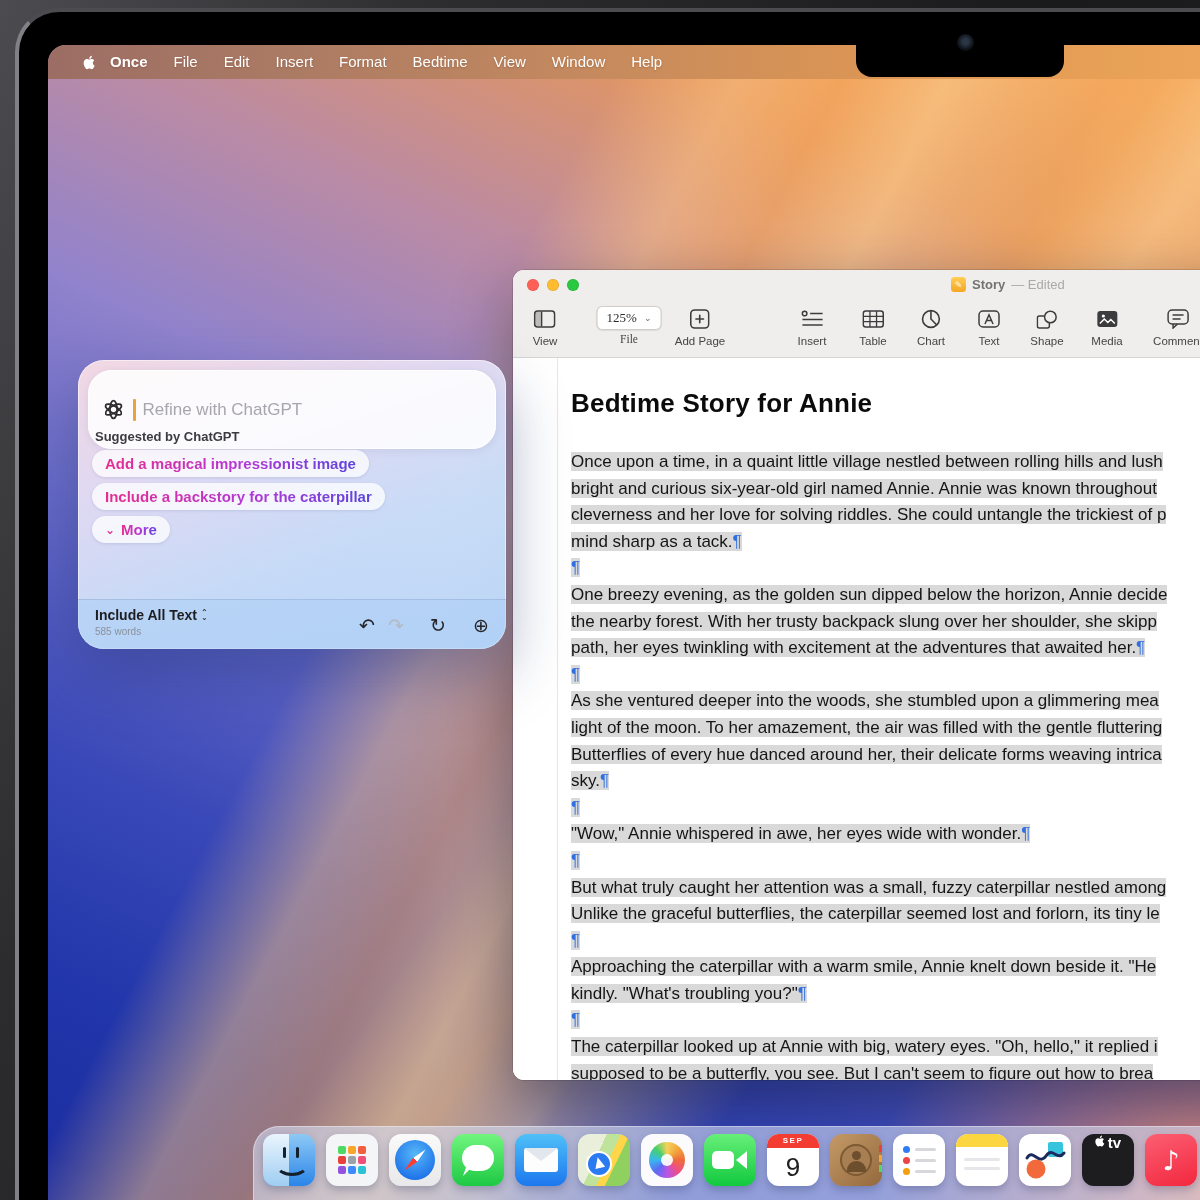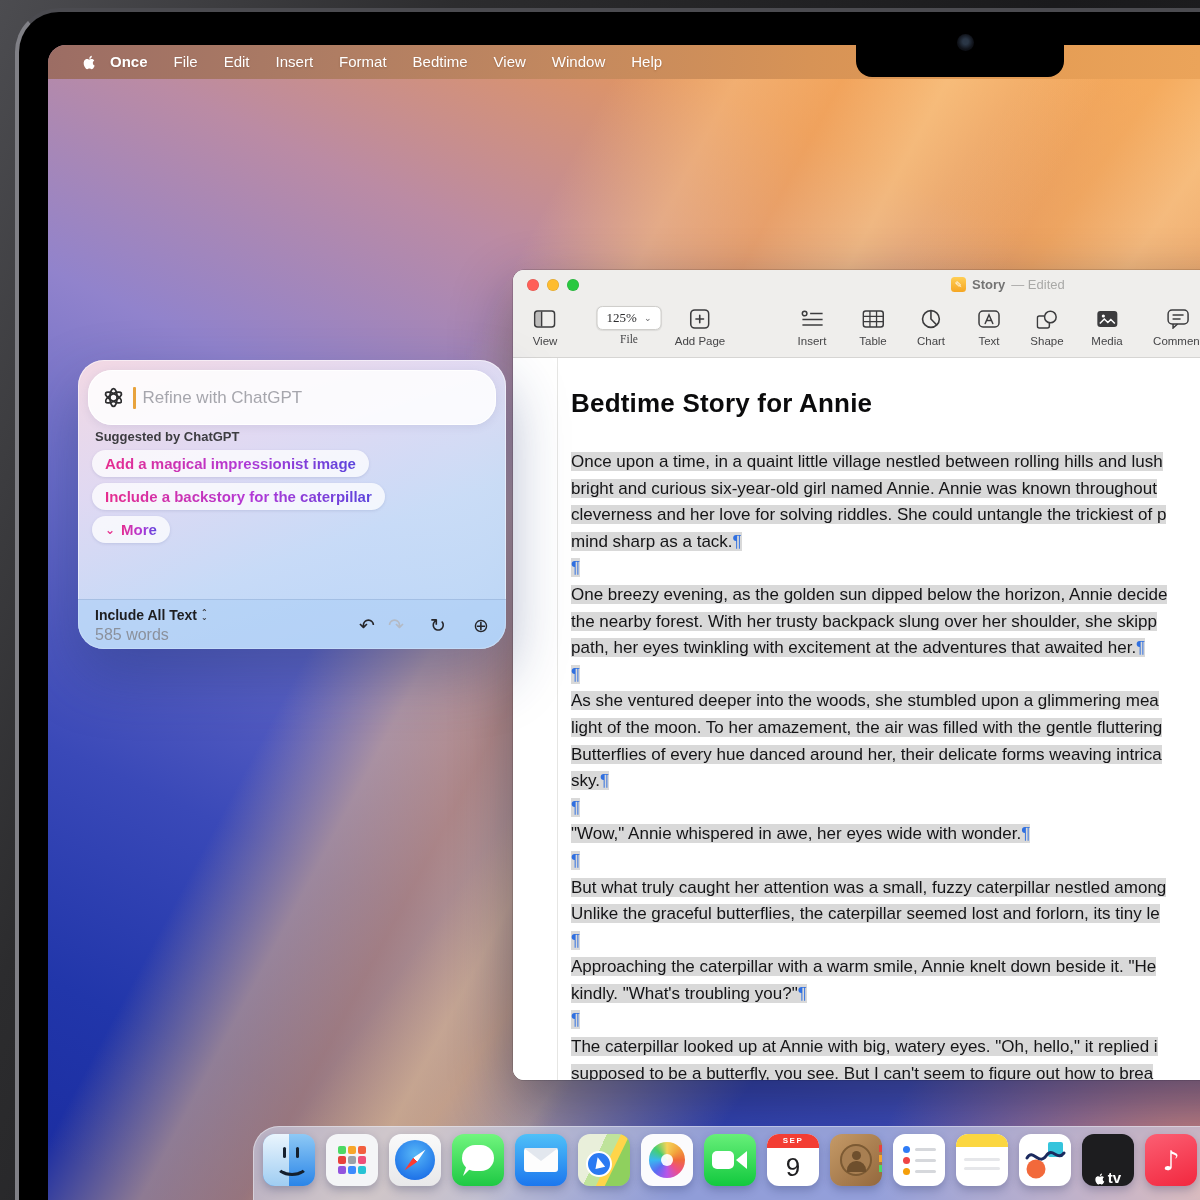--- a/index.html
+++ b/index.html
@@ -57,34 +57,34 @@
   .line{height:26.6px;white-space:nowrap;font-size:17px;color:#151517;line-height:26.6px}
   .line .hl{background:#d9d9d9}
   .pilcrow{color:#2f6fe0;background:#d9d9d9}
 
   
   .popover{position:absolute;left:78px;top:360px;width:428px;height:289px;border-radius:26px;z-index:40;
     background:linear-gradient(160deg, rgba(246,219,228,.97) 0%, rgba(228,221,244,.96) 32%, rgba(203,223,249,.96) 62%, rgba(186,216,250,.97) 100%);
     box-shadow:0 26px 60px rgba(30,50,110,.38), inset 0 0 0 1px rgba(255,255,255,.5)}
   .gpt-input{position:absolute;left:10px;top:10px;right:10px;height:47px;border-radius:24px;
     background:rgba(255,255,255,.86);box-shadow:inset 0 0 0 1px rgba(255,255,255,.85),0 2px 8px rgba(80,90,140,.12);
-    display:flex;align-items:center;padding:4px 13px;gap:7px}
+    display:flex;align-items:center;padding:16px 13px;gap:7px}
   .caret{width:2.5px;height:22px;background:#e8a33d;border-radius:1px}
   .placeholder{font-size:17px;color:#a6a6ad}
   .suggested-label{position:absolute;left:17px;top:69px;font-size:13px;font-weight:700;color:#3c3c40}
   .pill-col{position:absolute;left:14px;top:90px;display:flex;flex-direction:column;align-items:flex-start;gap:6px}
   .pill{height:27px;display:flex;align-items:center;padding:0 13px;background:rgba(255,255,255,.75);
     border-radius:15px;box-shadow:0 1px 3px rgba(90,100,150,.18)}
   .pill-text{font-size:15px;font-weight:700;background:linear-gradient(90deg,#e62c8e 0%,#b238d6 55%,#5a44dc 100%);
     -webkit-background-clip:text;background-clip:text;color:transparent;white-space:nowrap}
   .more-chevron{color:#e8358f;font-weight:700;font-size:12px;margin-right:6px}
   .pop-footer{position:absolute;left:0;right:0;bottom:0;height:49px;border-radius:0 0 26px 26px;
     background:rgba(171,206,245,.55);border-top:1px solid rgba(120,140,180,.28)}
   .scope{position:absolute;left:17px;top:7px;font-size:14px;font-weight:700;color:#1e1e20;display:flex;align-items:center;gap:4px}
-  .wordcount{position:absolute;left:17px;top:26px;font-size:16px;color:#8b919c}
+  .wordcount{position:absolute;left:17px;top:26px;font-size:10px;color:#8b919c}
   .footer-icons{position:absolute;right:12px;top:0;height:100%;display:flex;align-items:center}
   .f-ic{width:26px;text-align:center;font-size:19px;color:#26262a;font-family:"DejaVu Sans",sans-serif}
   .f-ic.disabled{color:#b4bac4}
   .m-undo{margin-right:3px}.m-redo{margin-right:16px}.m-retry{margin-right:17px}
 
   
   .dock{position:absolute;left:205px;right:-30px;bottom:-26px;height:84px;border-radius:26px;z-index:50;
     background:rgba(213,221,243,.6);box-shadow:inset 0 0 0 1px rgba(255,255,255,.38);
     display:flex;align-items:flex-start;padding:8px 10px;gap:11px}
   .dk{width:52px;height:52px;border-radius:12px;position:relative;overflow:hidden;flex:none;
@@ -137,21 +137,21 @@
     box-shadow:0 10px 0 #f7a62a,0 20px 0 #4cd964}
   .dk.reminders{background:#fff}
   .rm{position:absolute;left:10px;width:7px;height:7px;border-radius:50%}
   .rm::after{content:'';position:absolute;left:12px;top:2px;width:21px;height:3px;border-radius:2px;background:#d6d8dc}
   .r1{top:12px;background:#2f7cf6}.r2{top:23px;background:#ef4444}.r3{top:34px;background:#f59f0a}
   .dk.notes{background:#fff}
   .nt-band{position:absolute;top:0;left:0;right:0;height:13px;background:#fbd640}
   .nt-l{position:absolute;left:8px;right:8px;height:2.5px;background:#e6e7ea;border-radius:2px}
   .n1{top:24px}.n2{top:33px}
   .dk.freeform{background:#fff}
-  .dk.appletv{background:#1d1d1f;display:flex;align-items:flex-end;justify-content:center;gap:2px}
+  .dk.appletv{background:#1d1d1f;display:flex;align-items:flex-start;justify-content:center;gap:2px}
   .tv-label{color:#fff;font-size:15px;font-weight:600}
   .dk.music{background:linear-gradient(160deg,#fc5f73,#f2273e);display:flex;align-items:center;justify-content:center}
   .music-note{color:#fff;font-size:27px;font-family:"DejaVu Sans",sans-serif}
   .updown{display:inline-flex;flex-direction:column;line-height:5px;font-size:8px;color:#3a3a3e;font-weight:700}
 </style>
 </head>
 <body>
 
 <div class="stage">
   <div class="lid"></div>

